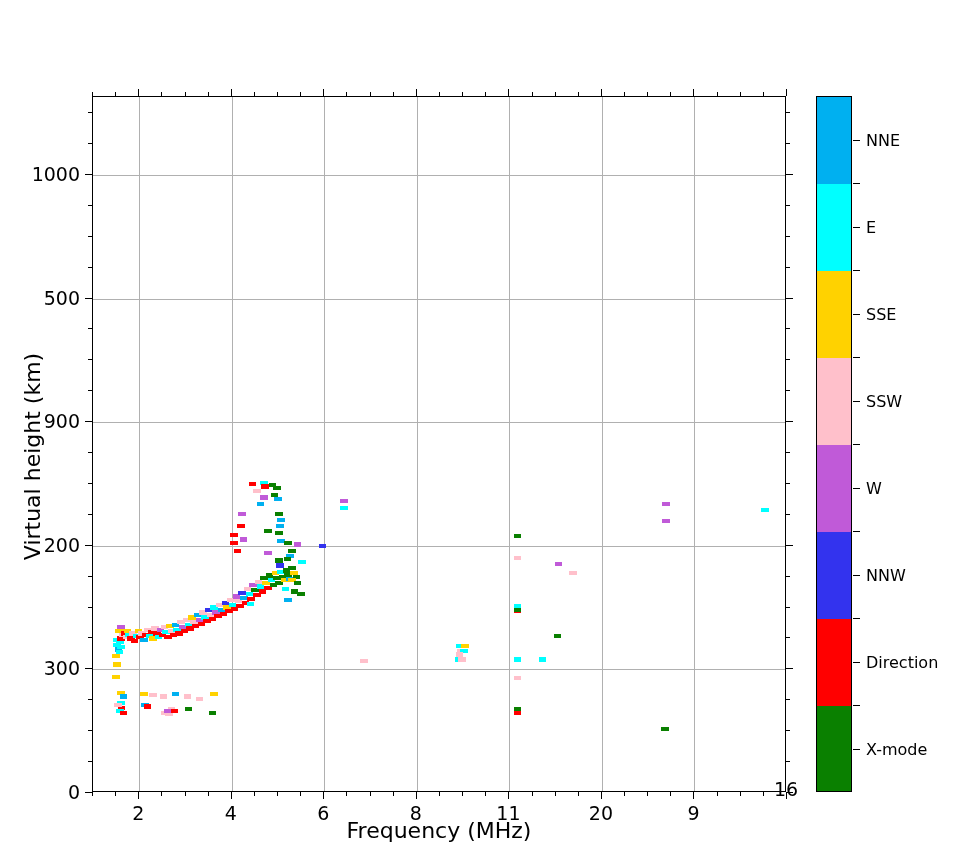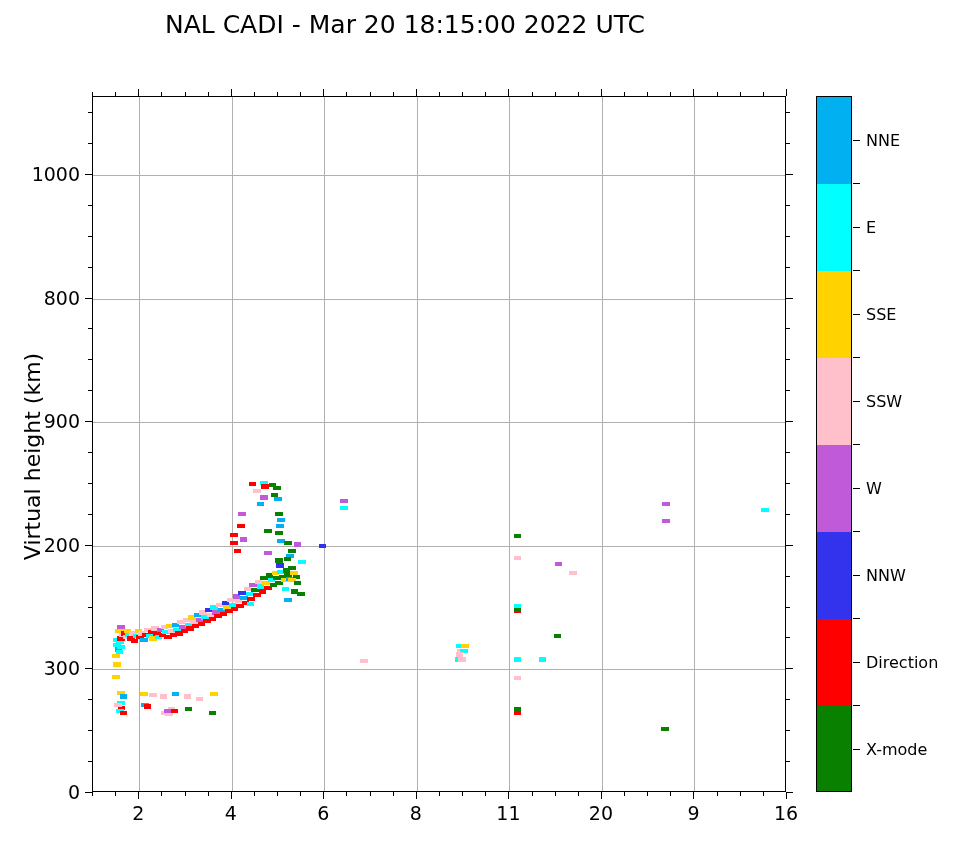--- a/index.html
+++ b/index.html
@@ -98,21 +98,20 @@
     text-align:center;font-size:22px;color:#000;
     transform:rotate(-90deg);
     transform-origin:center center;
   }
 </style>
 </head>
 <body>
 
 <div id="root">
 
-  <div id="title">NAL CADI - Mar 20 18:15:00 2022 UTC</div>
 
   <div id="plot-frame">
     <div id="grid">
         <div class="gridline-v" style="left: 46.2667px;"></div>
         <div class="gridline-v" style="left: 138.8px;"></div>
         <div class="gridline-v" style="left: 231.333px;"></div>
         <div class="gridline-v" style="left: 323.867px;"></div>
         <div class="gridline-v" style="left: 416.4px;"></div>
         <div class="gridline-v" style="left: 508.933px;"></div>
         <div class="gridline-v" style="left: 601.467px;"></div>
@@ -386,21 +385,21 @@
       <div class="tick-x minor" style="left: 762.867px; top: 92px;"></div>
       <div class="tick-x major" style="left: 786px; top: 792px;"></div>
       <div class="tick-x major" style="left: 786px; top: 89px;"></div>
       <div class="xlabel-txt" style="left: 138.267px; top: 802px;">2</div>
       <div class="xlabel-txt" style="left: 230.8px; top: 802px;">4</div>
       <div class="xlabel-txt" style="left: 323.333px; top: 802px;">6</div>
       <div class="xlabel-txt" style="left: 415.867px; top: 802px;">8</div>
       <div class="xlabel-txt" style="left: 508.4px; top: 802px;">11</div>
       <div class="xlabel-txt" style="left: 600.933px; top: 802px;">20</div>
       <div class="xlabel-txt" style="left: 693.467px; top: 802px;">9</div>
-      <div class="xlabel-txt" style="left: 786px; top: 802px;">16</div>
+      <div class="xlabel-txt" style="left: 786px; top: 778px;">16</div>
       <div class="tick-y major" style="top: 792px; left: 85px;"></div>
       <div class="tick-y major" style="top: 792px; left: 786px;"></div>
       <div class="tick-y minor" style="top: 761.094px; left: 88px;"></div>
       <div class="tick-y minor" style="top: 761.094px; left: 786px;"></div>
       <div class="tick-y minor" style="top: 730.188px; left: 88px;"></div>
       <div class="tick-y minor" style="top: 730.188px; left: 786px;"></div>
       <div class="tick-y minor" style="top: 699.282px; left: 88px;"></div>
       <div class="tick-y minor" style="top: 699.282px; left: 786px;"></div>
       <div class="tick-y major" style="top: 668.377px; left: 85px;"></div>
       <div class="tick-y major" style="top: 668.377px; left: 786px;"></div>
@@ -437,24 +436,25 @@
       <div class="tick-y major" style="top: 173.883px; left: 85px;"></div>
       <div class="tick-y major" style="top: 173.883px; left: 786px;"></div>
       <div class="tick-y minor" style="top: 142.977px; left: 88px;"></div>
       <div class="tick-y minor" style="top: 142.977px; left: 786px;"></div>
       <div class="tick-y minor" style="top: 112.071px; left: 88px;"></div>
       <div class="tick-y minor" style="top: 112.071px; left: 786px;"></div>
       <div class="ylabel-txt" style="top: 792px; right: 878px;">0</div>
       <div class="ylabel-txt" style="top: 668.377px; right: 878px;">300</div>
       <div class="ylabel-txt" style="top: 544.753px; right: 878px;">200</div>
       <div class="ylabel-txt" style="top: 421.13px; right: 878px;">900</div>
-      <div class="ylabel-txt" style="top: 297.506px; right: 878px;">800</div>
+      <div class="ylabel-txt" style="top: 297.506px; right: 878px;">500</div>
       <div class="ylabel-txt" style="top: 173.883px; right: 878px;">1000</div>
     </div>
 
+  <div id="xaxis-title">Frequency (MHz)</div>
   <div id="yaxis-title">Virtual height (km)</div>
 
   <div id="cbar-frame">
       <div class="cbar-seg" style="top: 0px; height: 87.5px; background: rgb(0, 176, 240);"></div>
       <div class="cbar-seg" style="top: 87px; height: 87.5px; background: rgb(0, 255, 255);"></div>
       <div class="cbar-seg" style="top: 174px; height: 87.5px; background: rgb(255, 210, 0);"></div>
       <div class="cbar-seg" style="top: 261px; height: 87.5px; background: rgb(255, 192, 203);"></div>
       <div class="cbar-seg" style="top: 348px; height: 87.5px; background: rgb(192, 90, 216);"></div>
       <div class="cbar-seg" style="top: 435px; height: 87.5px; background: rgb(51, 51, 238);"></div>
       <div class="cbar-seg" style="top: 522px; height: 87.5px; background: rgb(255, 0, 0);"></div>

